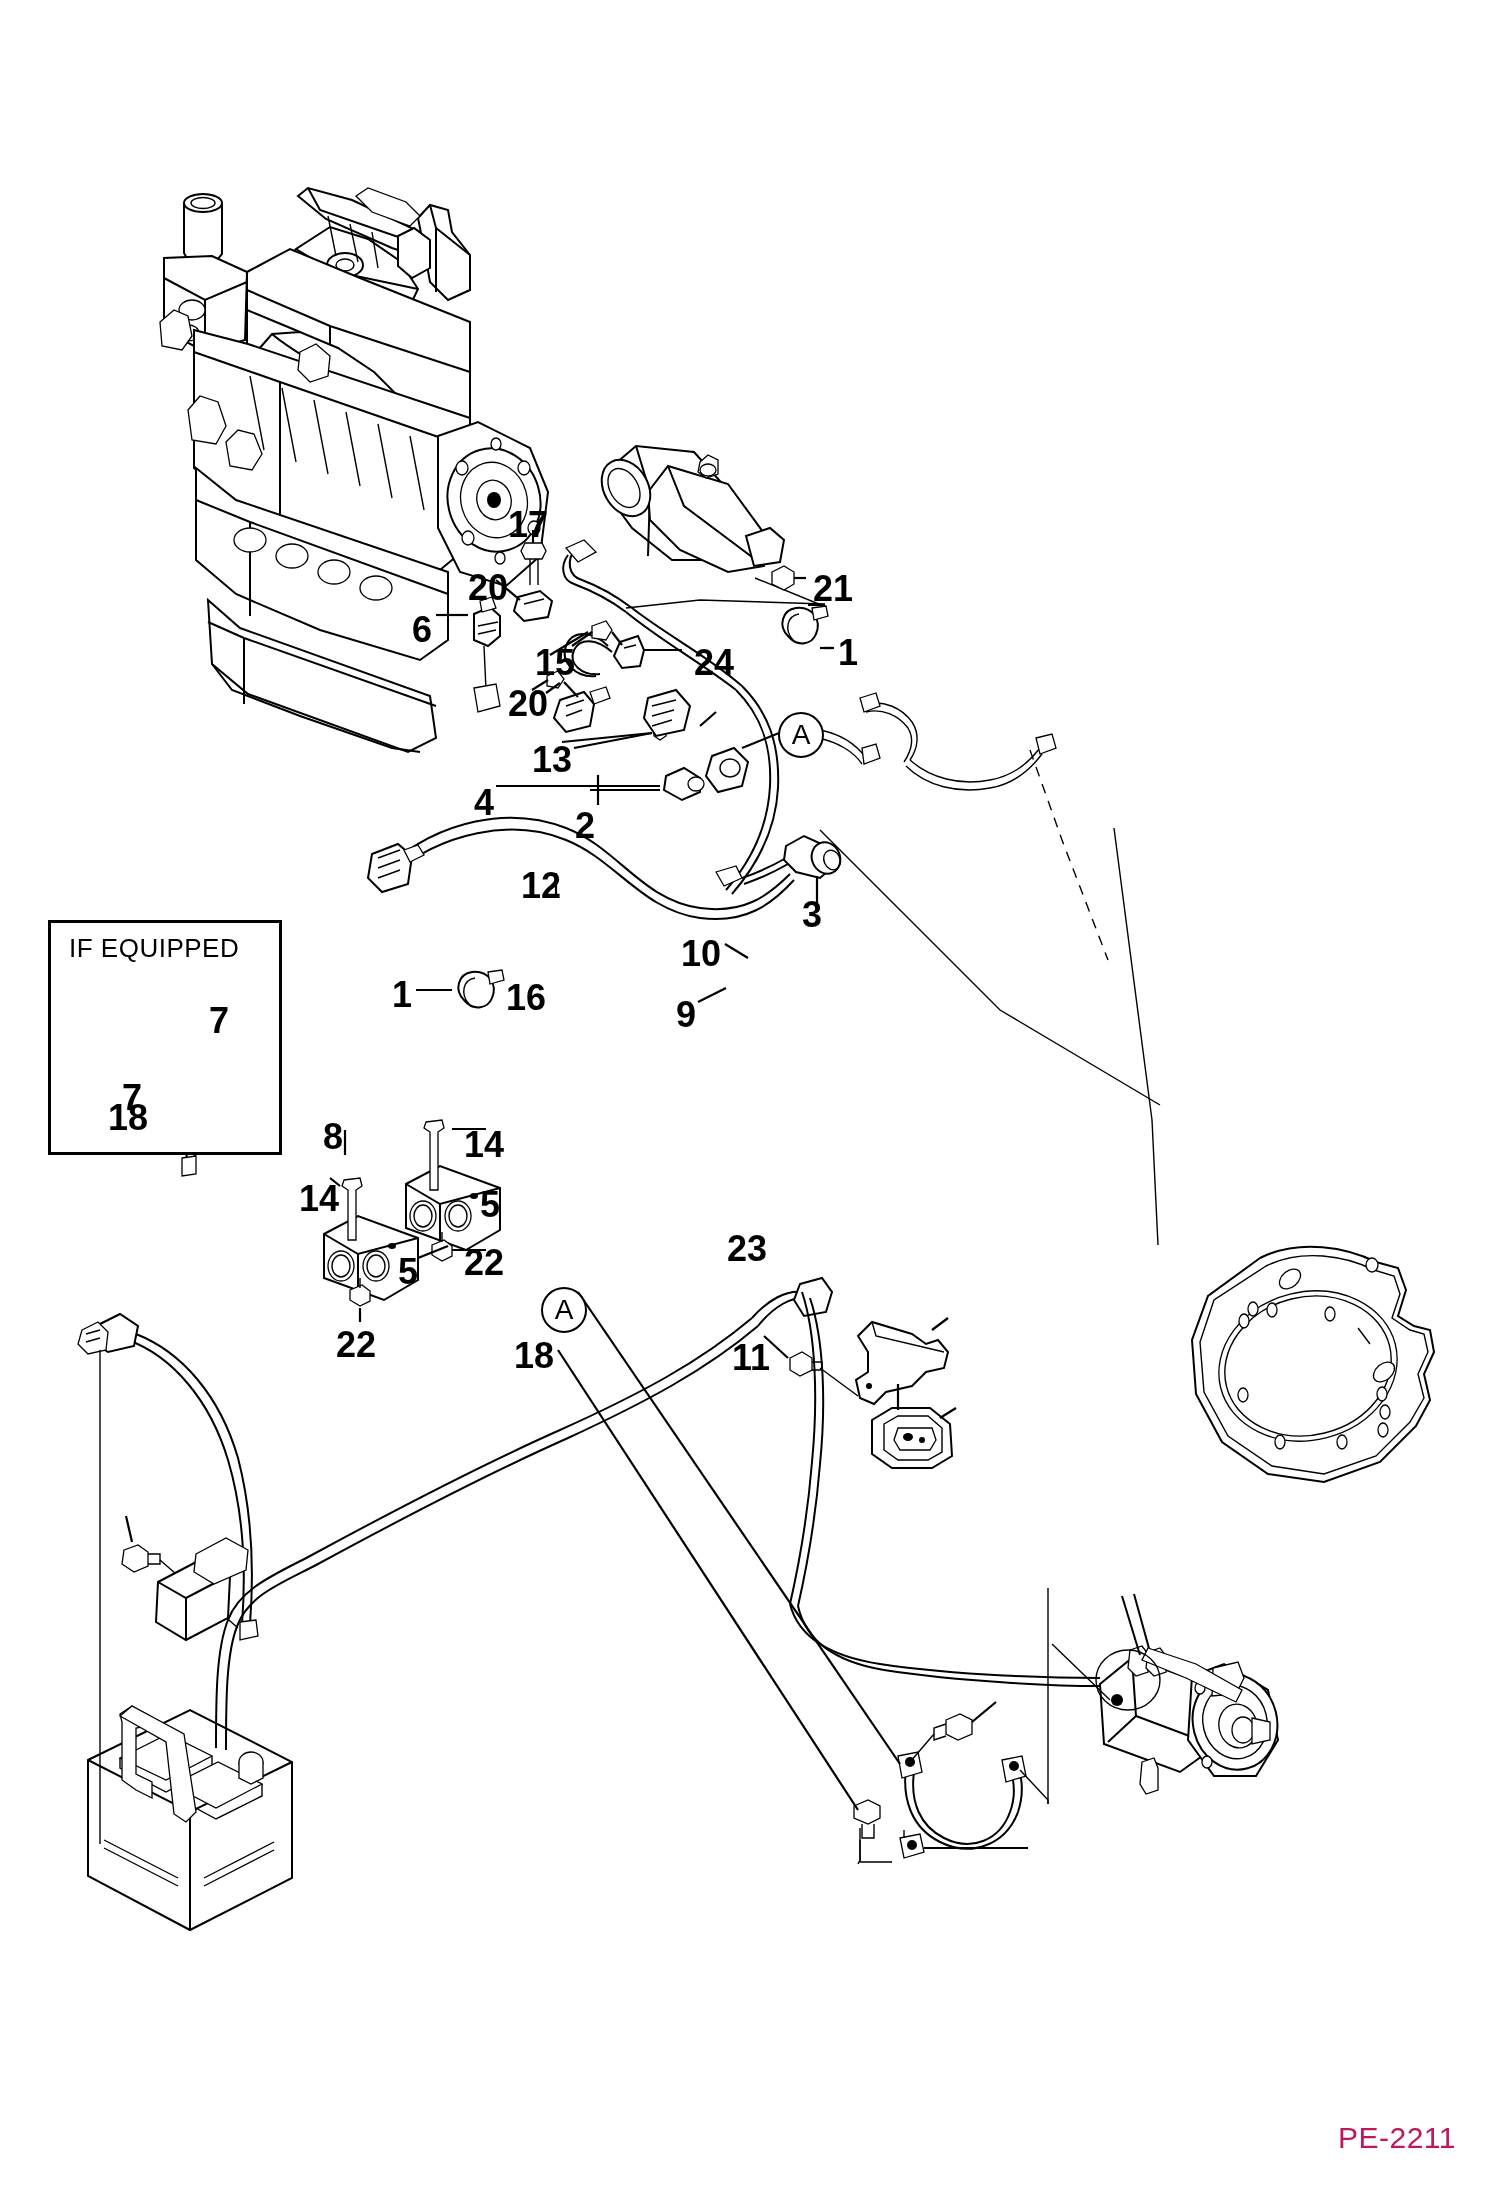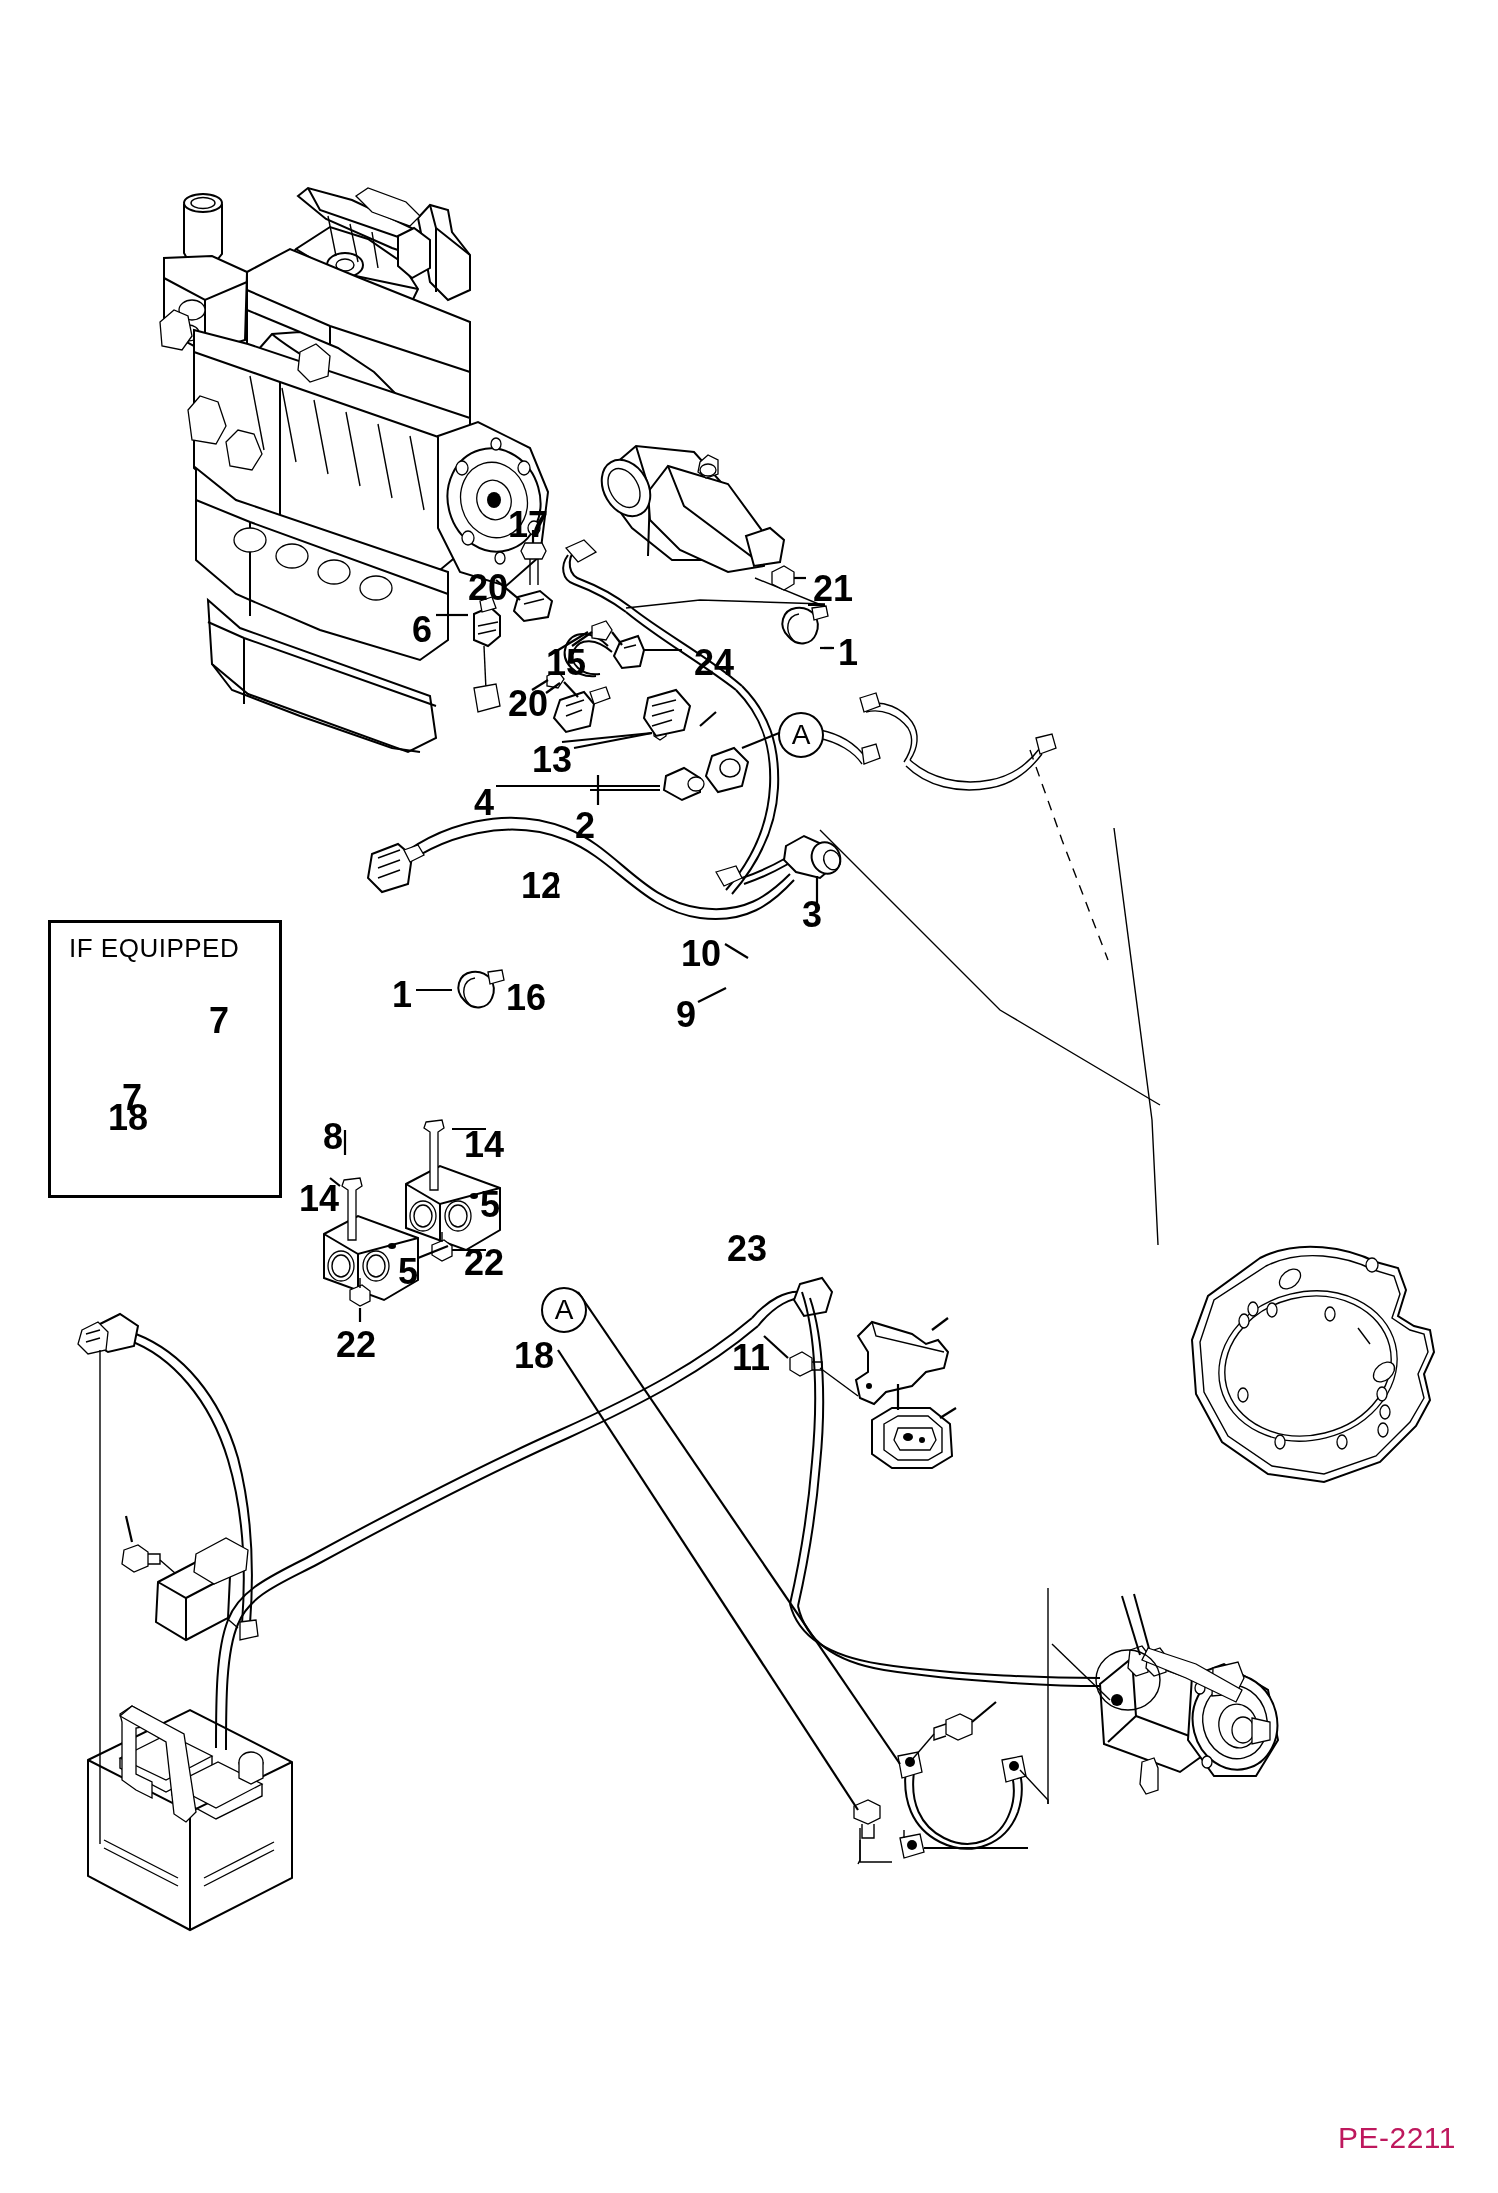--- a/index.html
+++ b/index.html
@@ -34,21 +34,21 @@
     font-family: "Liberation Sans", sans-serif;
     font-size: 30px;
     color: #be185d;
     letter-spacing: 0.5px;
   }
   .eq-box {
     position: absolute;
     left: 48px;
     top: 920px;
     width: 234px;
-    height: 278px;
+    height: 235px;
     border: 3px solid #000;
     background: #fff;
     box-sizing: border-box;
   }
   .eq-title {
     position: absolute;
     left: 18px;
     top: 10px;
     font-family: "Liberation Sans", sans-serif;
     font-size: 26px;
@@ -543,21 +543,21 @@
   <div class="eq-box">
     <span class="eq-title">IF EQUIPPED</span>
   </div>
 
   <div id="callout-layer">
       <div class="callout" style="left: 508px; top: 507px;">17</div>
       <div class="callout" style="left: 468px; top: 570px;">20</div>
       <div class="callout" style="left: 412px; top: 612px;">6</div>
       <div class="callout" style="left: 813px; top: 571px;">21</div>
       <div class="callout" style="left: 838px; top: 635px;">1</div>
-      <div class="callout" style="left: 546px; top: 645px; text-align: center;">15</div>
+      <div class="callout" style="left: 535px; top: 645px; text-align: center;">15</div>
       <div class="callout" style="left: 694px; top: 645px;">24</div>
       <div class="callout" style="left: 508px; top: 686px;">20</div>
       <div class="callout" style="left: 532px; top: 742px;">13</div>
       <div class="callout" style="left: 474px; top: 785px;">4</div>
       <div class="callout" style="left: 575px; top: 808px;">2</div>
       <div class="circ-ref" style="left: 778px; top: 712px;">A</div>
       <div class="callout" style="left: 521px; top: 868px;">12</div>
       <div class="callout" style="left: 802px; top: 897px;">3</div>
       <div class="callout" style="left: 506px; top: 980px;">16</div>
       <div class="callout" style="left: 681px; top: 936px;">10</div>

